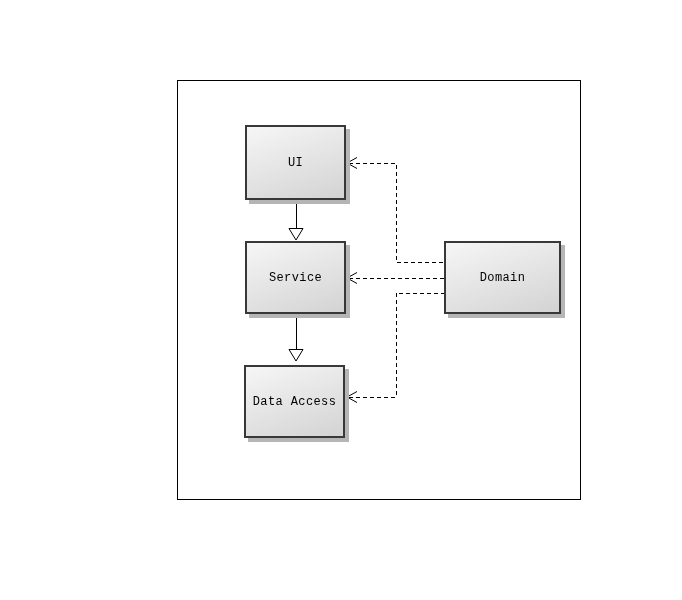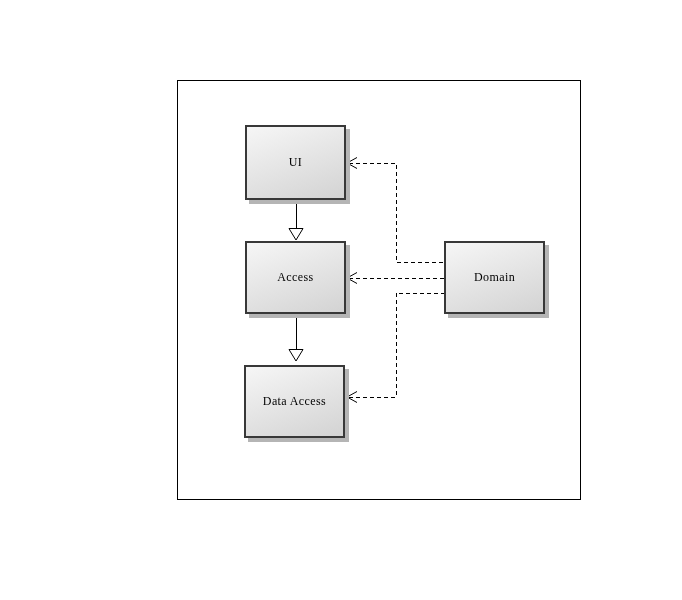--- a/index.html
+++ b/index.html
@@ -12,21 +12,21 @@
     --line: #000000;
     --label: #000000;
   }
   * { margin: 0; padding: 0; box-sizing: border-box; }
   html, body { background: var(--background); }
   .stage {
     position: relative;
     width: 682px;
     height: 600px;
     background: var(--background);
-    font-family: Liberation Serif, serif;
+    font-family: Liberation Mono, monospace;
     overflow: hidden;
   }
   .frame {
     position: absolute;
     left: 177px; top: 80px;
     width: 404px; height: 420px;
     border: 1px solid var(--frame-border);
     background: transparent;
   }
   .node {
@@ -40,21 +40,21 @@
   }
   .node-label {
     font-size: 12px;
     letter-spacing: 0.4px;
     color: var(--label);
     white-space: nowrap;
   }
   .node-ui          { left: 245px; top: 125px; width: 101px; height: 75px; }
   .node-service     { left: 245px; top: 241px; width: 101px; height: 73px; }
   .node-data-access { left: 244px; top: 365px; width: 101px; height: 73px; }
-  .node-domain      { left: 444px; top: 241px; width: 101px; height: 73px; }
+  .node-domain      { left: 444px; top: 241px; width: 117px; height: 73px; }
   .edges {
     position: absolute;
     left: 0; top: 0;
     width: 682px; height: 600px;
     pointer-events: none;
   }
   .edge-line { stroke: var(--line); stroke-width: 1; fill: none; }
   .crisp { shape-rendering: crispEdges; }
   .dashed { stroke-dasharray: 4 3; }
   .tri-head { fill: #ffffff; stroke: var(--line); stroke-width: 1; }
@@ -93,21 +93,21 @@
       <polyline class="edge-line dashed crisp" points="349,397 396,397 396,293 444,293"></polyline>
       <path class="open-head" d="M357,391.5 L347,397 L357,402.5"></path>
     </g>
   </svg>
 
   <div class="node node-ui">
     <span class="node-label">UI</span>
   </div>
 
   <div class="node node-service">
-    <span class="node-label">Access</span>
+    <span class="node-label">Service</span>
   </div>
 
   <div class="node node-data-access">
     <span class="node-label">Data Access</span>
   </div>
 
   <div class="node node-domain">
     <span class="node-label">Domain</span>
   </div>
 

